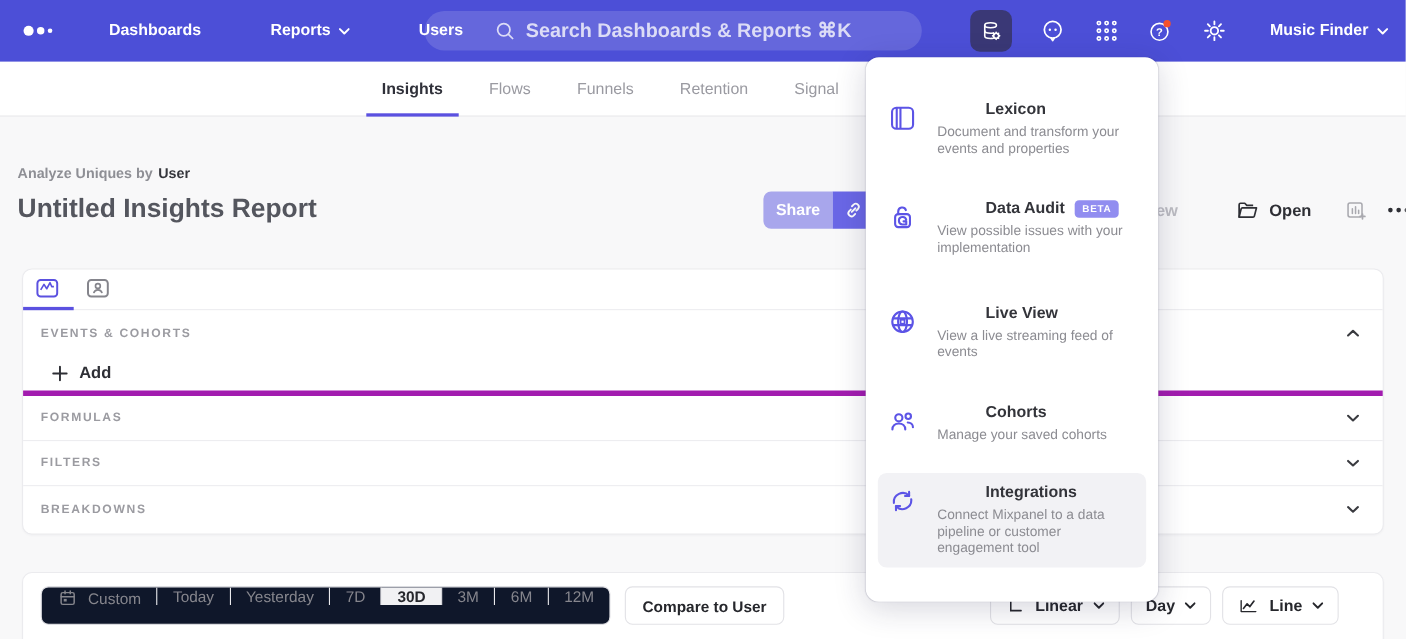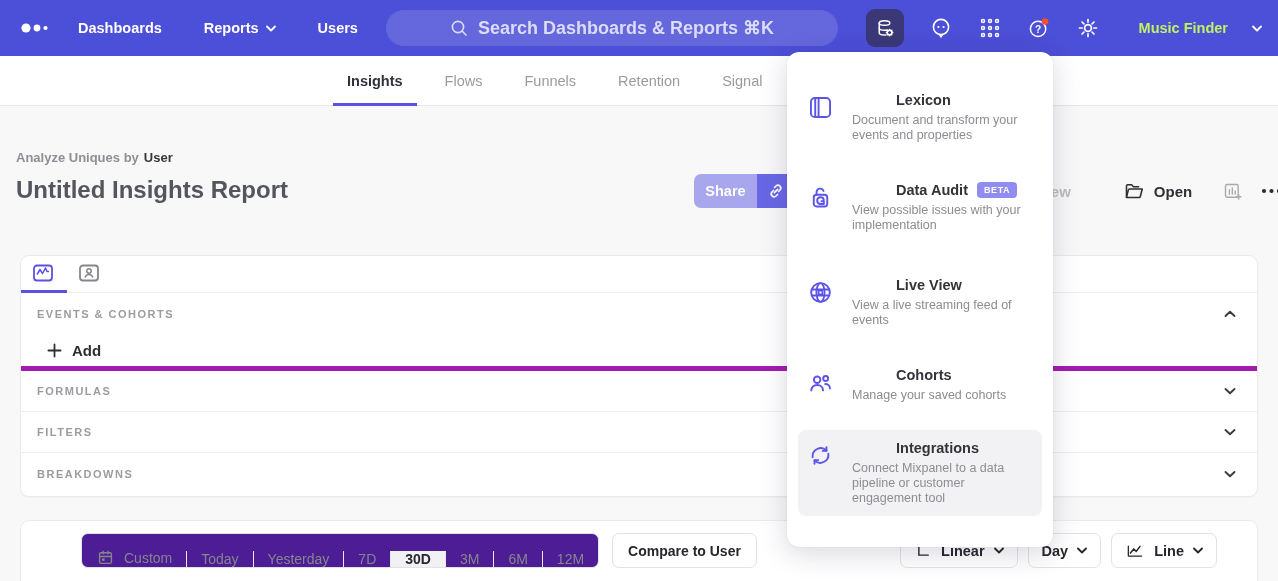--- a/index.html
+++ b/index.html
@@ -3,28 +3,28 @@
 <meta charset="utf-8">
 <style>
   * { margin:0; padding:0; box-sizing:border-box; }
   html,body { width:1278px; height:581px; overflow:hidden; }
   body { font-family:"Liberation Sans", sans-serif; background:#f8f8f9; position:relative; }
 
   
   .topbar { position:absolute; top:0; left:0; width:1278px; height:56px; background:#4c4fd7; display:flex; align-items:center; z-index:5; }
   .logo { margin-left:20px; width:34px; height:20px; display:flex; align-items:center; }
   .nav { display:flex; align-items:center; gap:42px; margin-left:24px; }
-  .nav-item { color:#ffffff; font-size:14.5px; font-weight:600; display:flex; align-items:center; gap:7px; cursor:pointer; }
+  .nav-item { color:#ffffff; font-size:14.5px; font-weight:600; display:flex; align-items:center; gap:7px; cursor:pointer;margin-left:21px; }
   .caret svg { display:block; }
   .searchbar { position:absolute; left:386px; top:10px; width:452px; height:36px; border-radius:18px; background:rgba(255,255,255,0.14); display:flex; align-items:center; justify-content:center; gap:10px; cursor:text; }
   .searchbar span { color:#dcdcf6; font-size:18px;font-weight:bold; }
   .top-right { position:absolute; right:16px; top:0; height:56px; display:flex; align-items:center; gap:25px; }
   .top-icon { width:24px; height:24px; display:flex; align-items:center; justify-content:center; cursor:pointer; position:relative; }
   .top-icon-active { width:38px; height:38px; background:#3a3876; border-radius:9px; display:flex; align-items:center; justify-content:center; cursor:pointer; }
-  .project { color:#bef264; font-size:14.5px; font-weight:700; display:flex; align-items:center; gap:24px; margin-left:14px; cursor:pointer; }
+  .project { color:#ffffff; font-size:14.5px; font-weight:700; display:flex; align-items:center; gap:8px; margin-left:14px; cursor:pointer; }
 
   
   .tabbar { position:absolute; top:56px; left:0; width:1278px; height:50px; background:#ffffff; border-bottom:1px solid #e7e7ea; z-index:1; }
   .tabs { position:absolute; left:333px; top:0; height:50px; display:flex; gap:14px; }
   .tab { height:50px; display:flex; align-items:center; padding:0 14px; font-size:14.5px; color:#9a9aa1; font-weight:500; cursor:pointer; position:relative; white-space:nowrap; }
   .tab.active { color:#30313a; font-weight:700; }
   .tab.active::after { content:""; position:absolute; left:0; right:0; bottom:0; height:3px; background:#5b51e0; }
 
   
   .subtitle { position:absolute; left:16px; top:150px; font-size:13px; font-weight:700; color:#8e8f95; }
@@ -36,38 +36,38 @@
   .link-btn { background:#6a67e6; border:none; border-radius:0 7px 7px 0; width:37px; height:34px; display:flex; align-items:center; justify-content:center; cursor:pointer; }
   .hdr-actions { position:absolute; top:174px; left:1040px; height:34px; display:flex; align-items:center; z-index:2; }
   .new-label { color:#bcbcc2; font-size:15px; font-weight:600; cursor:pointer; }
   .open-group { display:flex; align-items:center; gap:9px; margin-left:52px; cursor:pointer; }
   .open-label { color:#2e2f35; font-size:15px; font-weight:700; }
   .board-icon { margin-left:30px; cursor:pointer; display:flex; }
   .kebab { margin-left:17px; cursor:pointer; display:flex; }
 
   
   .card { position:absolute; left:20px; width:1238px; background:#ffffff; border:1px solid #ebebee; border-radius:9px; box-shadow:0 1px 2px rgba(30,30,50,0.03); }
-  .card1 { top:255px; height:242px; }
+  .card1 { top:244px; height:242px; }
   .panel-tabrow { position:relative; height:37px; border-bottom:1px solid #ededf0; display:flex; align-items:flex-start; }
   .ptab { width:24px; height:24px; margin-top:5px; display:flex; align-items:center; justify-content:center; cursor:pointer; }
   .ptab1 { margin-left:10px; }
   .ptab2 { margin-left:22px; }
   .ptab-underline { position:absolute; left:0; bottom:-1px; width:46px; height:3px; background:#5b51e0; }
   .sec-header { height:42px; display:flex; align-items:center; justify-content:space-between; padding:0 21px 0 16px; cursor:pointer; }
   .sec-label { font-size:11px; font-weight:700; letter-spacing:1.5px; color:#9b9ba1; }
   .add-row { height:36px; display:flex; align-items:center; padding-left:26px; border-bottom:5px solid #a21caf; }
   .add-btn { display:flex; align-items:center; gap:10px; cursor:pointer; }
   .add-label { font-size:15px; font-weight:700; color:#2e2f35; }
   .sec-row { height:41px; display:flex; align-items:center; justify-content:space-between; padding:0 21px 0 16px; border-bottom:1px solid #ededf0; cursor:pointer; }
   .sec-row:last-child { border-bottom:none; }
 
   
   .card2 { top:520px; height:80px; }
   .datebar { position:absolute; left:16px; top:12px; display:flex; align-items:center; }
-  .seg-group { display:flex; align-items:flex-end; height:35px; border:1px solid #e2e2e6; border-radius:7px; overflow:hidden; background:#4c1d95;margin-left:44px; }
+  .seg-group { display:flex; align-items:flex-start; height:35px; border:1px solid #e2e2e6; border-radius:7px; overflow:hidden; background:#0f172a; }
   .seg { display:flex; align-items:center; gap:9px; padding:0 14px; font-size:14px; color:#86868d; border-left:1px solid #e9e9ec; cursor:pointer; white-space:nowrap; }
   .seg:first-child { border-left:none; }
   .seg.selected { background:#f1f1f3; color:#26272c; font-weight:700; }
   .compare-btn { height:35px; margin-left:13px; border:1px solid #e2e2e6; border-radius:7px; background:#fff; padding:0 15px; font-size:14px; font-weight:700; color:#26272c; cursor:pointer; font-family:inherit; }
   .datebar-right { position:absolute; right:40px; top:12px; display:flex; align-items:center; gap:10px; }
   .dd-btn { height:35px; border:1px solid #e2e2e6; border-radius:7px; background:#fff; display:flex; align-items:center; gap:9px; padding:0 13px; font-size:14.5px; font-weight:700; color:#26272c; cursor:pointer; }
 
   
   .tools-menu { position:absolute; left:787px; top:52px; width:266px; height:495px; background:#ffffff; border-radius:12px; box-shadow:0 6px 28px rgba(35,35,70,0.18), 0 0 1px rgba(35,35,70,0.18); z-index:10; }
   .menu-item { position:absolute; left:11px; width:244px; display:flex; gap:18px; padding:10px 9px; border-radius:8px; cursor:pointer; }

